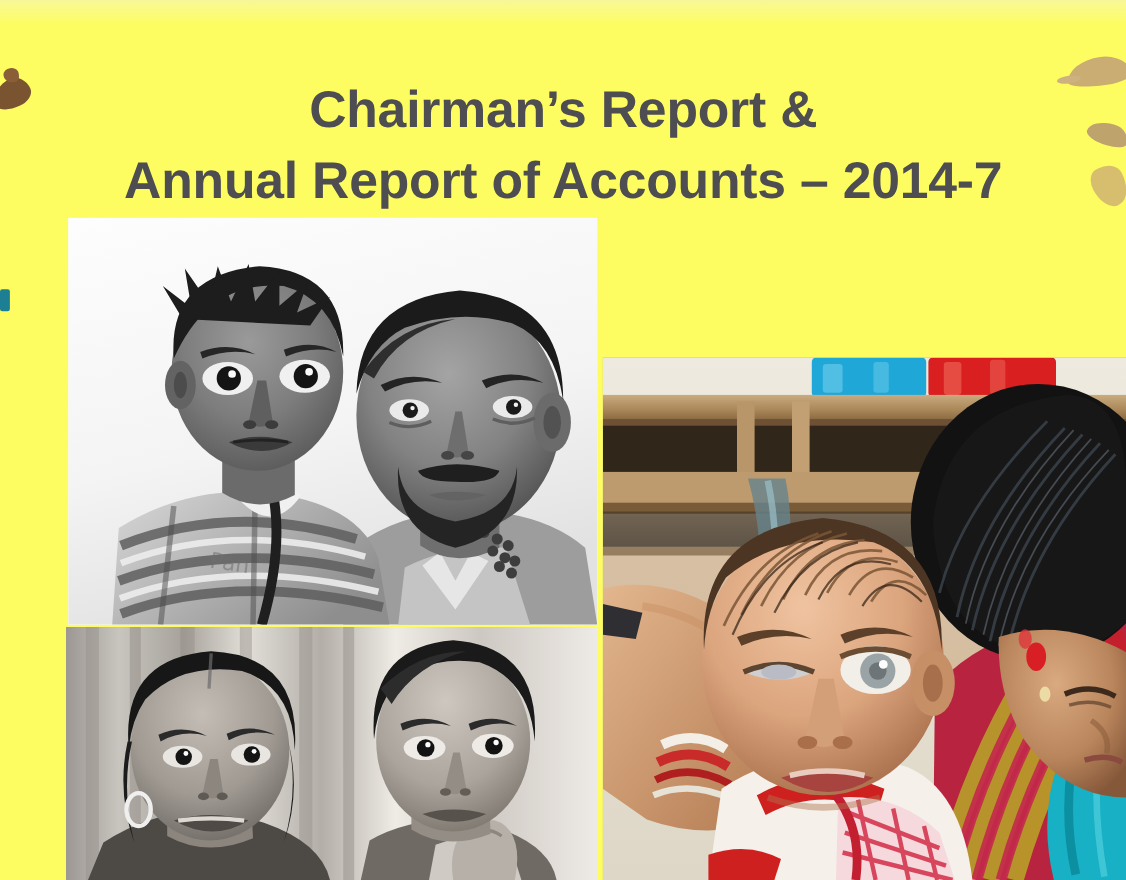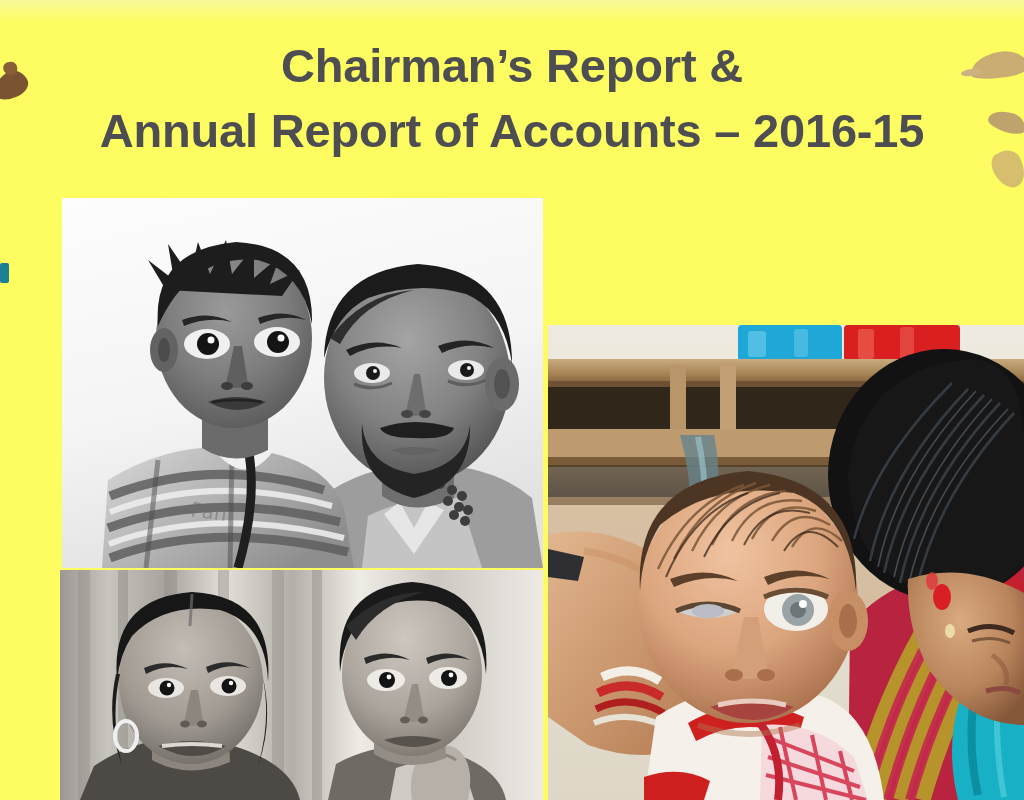--- a/index.html
+++ b/index.html
@@ -34,21 +34,21 @@
     left: 0;
     top: 34px;
     width: 1024px;
     text-align: center;
     color: #4d4d52;
     font-weight: bold;
     font-size: 47px;
     line-height: 1.38;
     letter-spacing: -0.2px;
   }
-  .title-line-1 { display: block; }
+  .title-line-1 { display: block; margin-top: 33px; }
   .title-line-2 { display: block; }
 
   
   .deco { position: absolute; pointer-events: none; }
 
   .deco-left-brown {
     left: -6px;
     top: 72px;
     width: 34px;
     height: 26px;
@@ -151,21 +151,21 @@
 </style>
 </head>
 <body>
 
 <div class="slide">
 
   <div class="top-sheen"></div>
 
   <div class="title-block">
     <span class="title-line-1">Chairman’s Report &amp;</span>
-    <span class="title-line-2">Annual Report of Accounts – 2016-15</span>
+    <span class="title-line-2">Annual Report of Accounts – 2014-7</span>
   </div>
 
   <div class="deco deco-left-brown"></div>
   <div class="deco deco-left-teal"></div>
   <div class="deco deco-right-top"></div>
   <div class="deco deco-right-mid"></div>
   <div class="deco deco-right-low"></div>
 
   <div class="photo photo-bw-top">
     <svg class="ph-svg" viewBox="0 0 481 370" preserveAspectRatio="xMidYMid slice">

